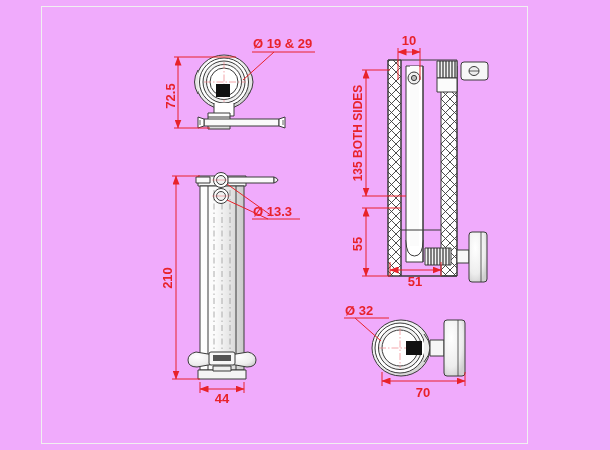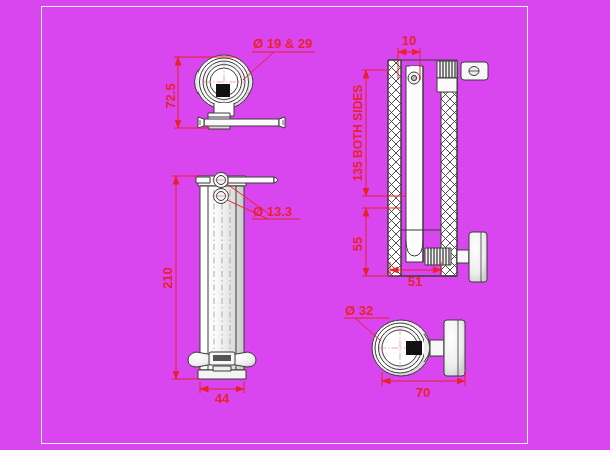--- a/index.html
+++ b/index.html
@@ -1,18 +1,18 @@
 <!DOCTYPE html>
 <html><head>
 <meta charset="utf-8">
 <style>
   html,body{margin:0;padding:0;background:#fff;}
   body{width:610px;height:450px;overflow:hidden;
        font-family:"Liberation Sans", sans-serif;}
-  #sheet{position:relative;width:610px;height:450px;background:#d946ef;}
+  #sheet{position:relative;width:610px;height:450px;background:#f0abfc;}
   #frame{position:absolute;left:41px;top:6px;width:487px;height:438px;
          border:1px solid #f0f0f0;box-sizing:border-box;}
   svg{position:absolute;left:0;top:0;}
   .dimtxt{fill:#e8222a;font-family:"Liberation Sans",sans-serif;
           font-weight:bold;font-size:13px;}
   .dimtxt.sm{font-size:12px;}
 </style>
 </head>
 <body>
 

